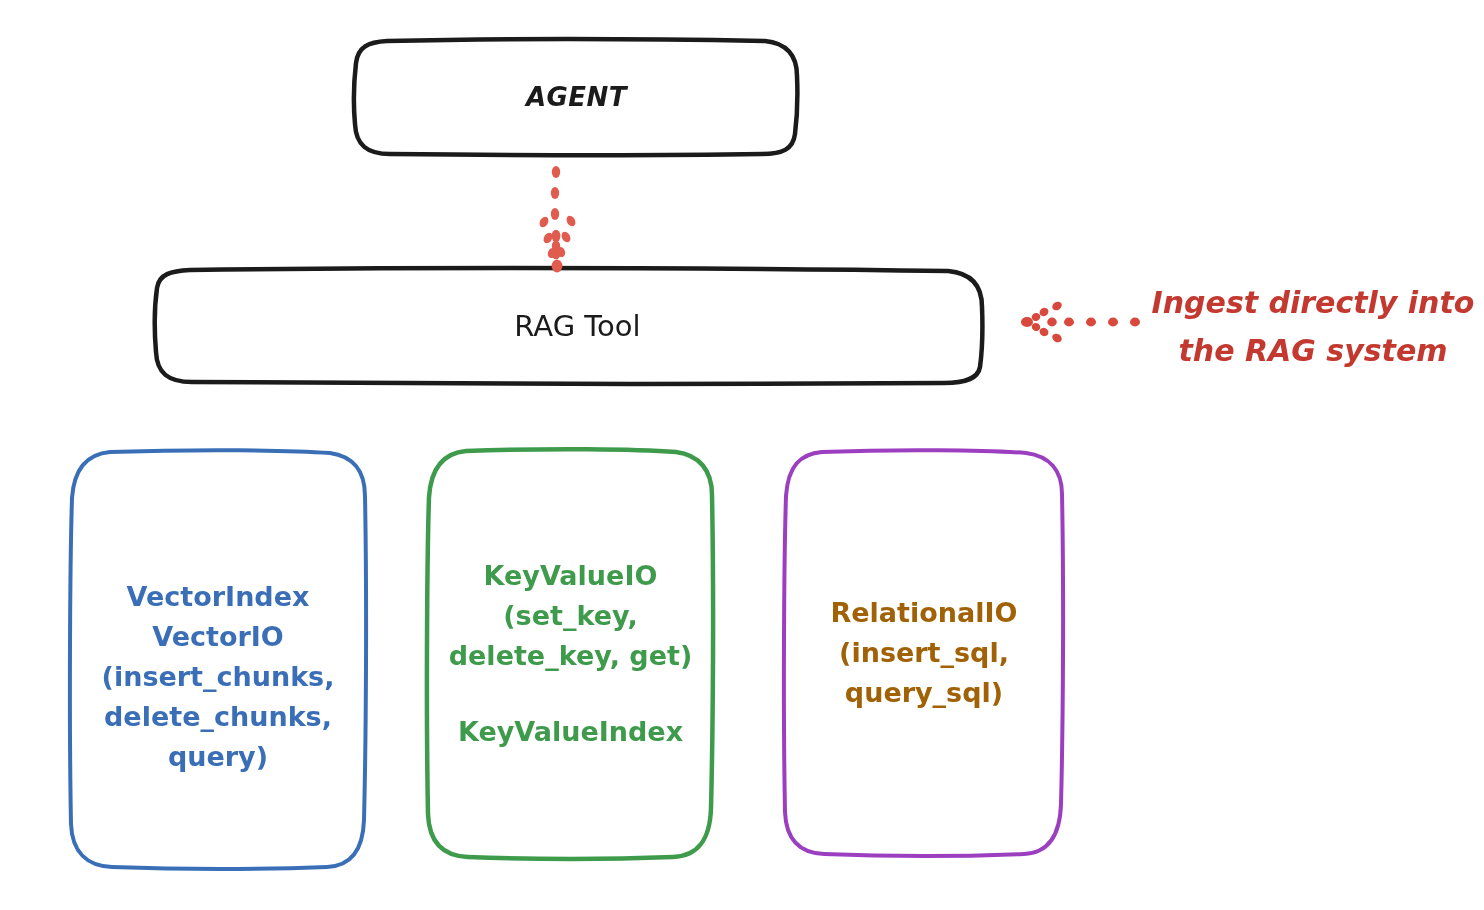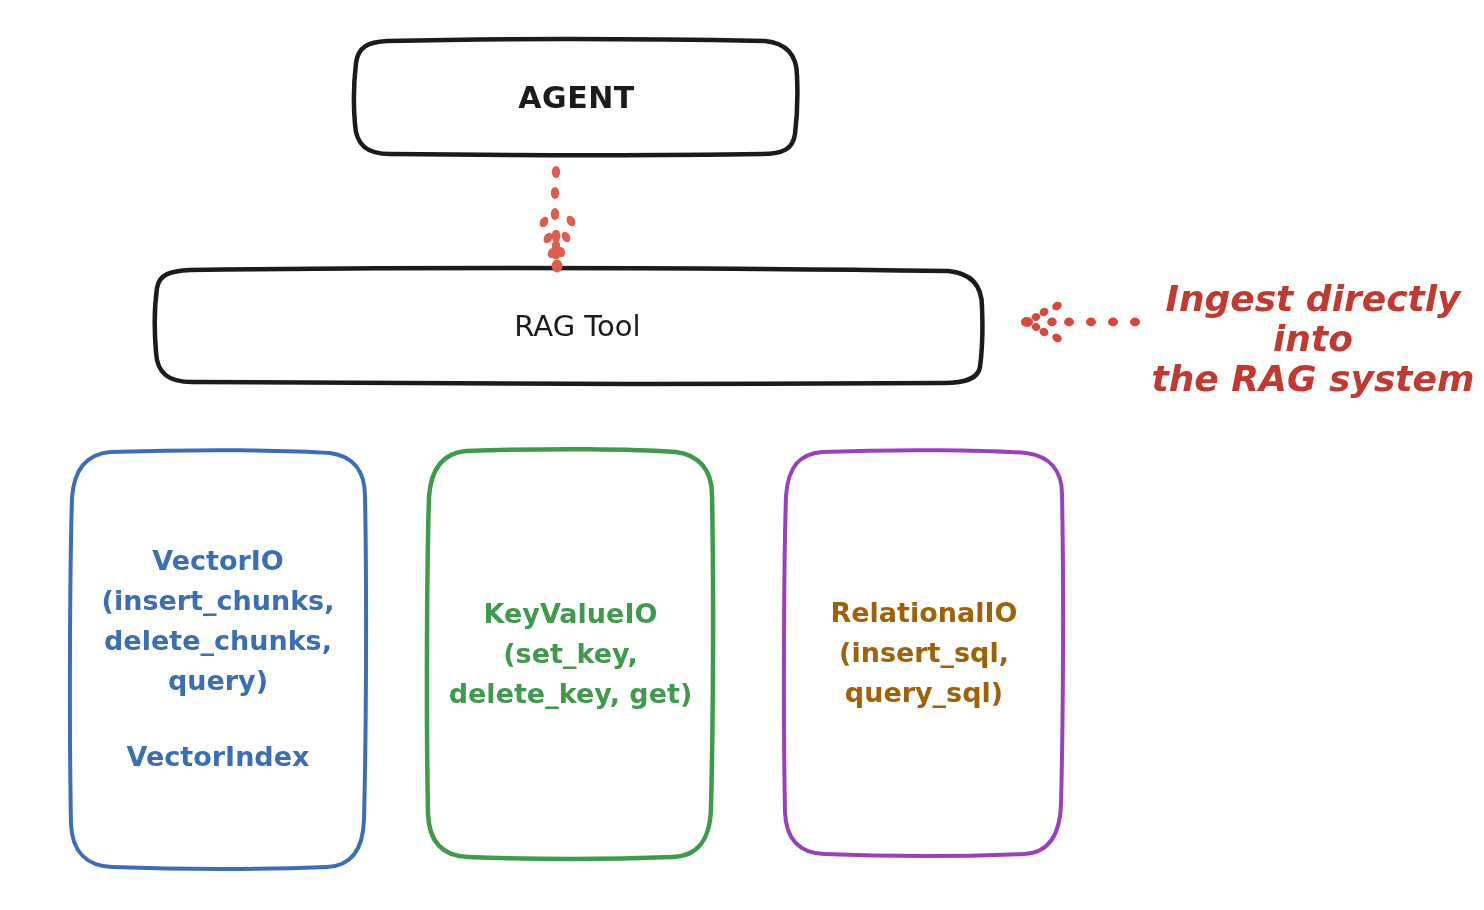--- a/index.html
+++ b/index.html
@@ -43,22 +43,23 @@
   }
   .node-ragtool {
     left: 164px;
     top: 269px;
     width: 827px;
     height: 114px;
   }
 
   .label-black {
     color: #1b1b1b;
-    font-size: 30px;
+    font-size: 26px;
     letter-spacing: 0.5px;
+    font-style: italic;
     font-weight: 600;
     font-family: "DejaVu Sans", sans-serif;
   }
   .label-ragtool {
     color: #1b1b1b;
     font-size: 29px;
     font-weight: 500;
     font-family: "DejaVu Sans", sans-serif;
   }
 
@@ -96,22 +97,22 @@
   .c-green  { color: #3f9b4c; }
   .c-purple { color: #a16207; }
 
   
   .annotation {
     position: absolute;
     left: 1148px;
     top: 279px;
     width: 330px;
     color: #c4392f;
-    font-size: 36px;
-    line-height: 40px;
+    font-size: 30px;
+    line-height: 48px;
     font-weight: 600;
     font-style: italic;
     text-align: center;
     white-space: pre-line;
     font-family: "DejaVu Sans", sans-serif;
   }
 </style>
 </head>
 <body>
 
@@ -207,31 +208,32 @@
 
 <div class="node node-agent">
   <div class="label-black">AGENT</div>
 </div>
 
 <div class="node node-ragtool">
   <div class="label-ragtool">RAG Tool</div>
 </div>
 
 <div class="node node-vector">
+  <div class="box-text c-blue secondary">VectorIndex</div>
   <div class="box-text c-blue">VectorIO
 (insert_chunks,
 delete_chunks,
 query)</div>
-  <div class="box-text c-blue secondary">VectorIndex</div>
 </div>
 
 <div class="node node-keyvalue">
   <div class="box-text c-green">KeyValueIO
 (set_key,
 delete_key, get)</div>
+  <div class="box-text c-green secondary">KeyValueIndex</div>
 </div>
 
 <div class="node node-relational">
   <div class="box-text c-purple">RelationalIO
 (insert_sql,
 query_sql)</div>
 </div>
 
 <div class="annotation">Ingest directly into
 the RAG system</div>

